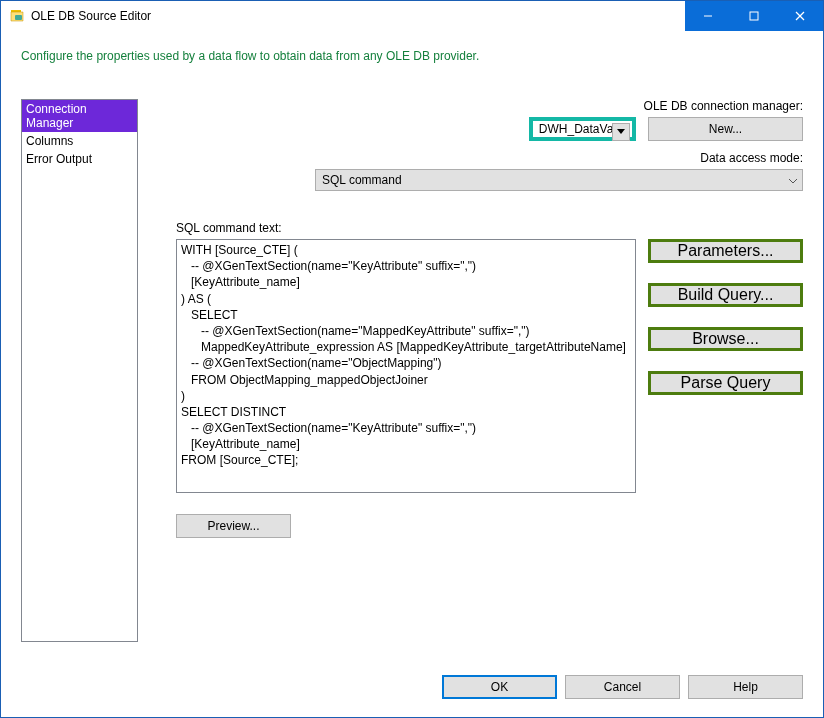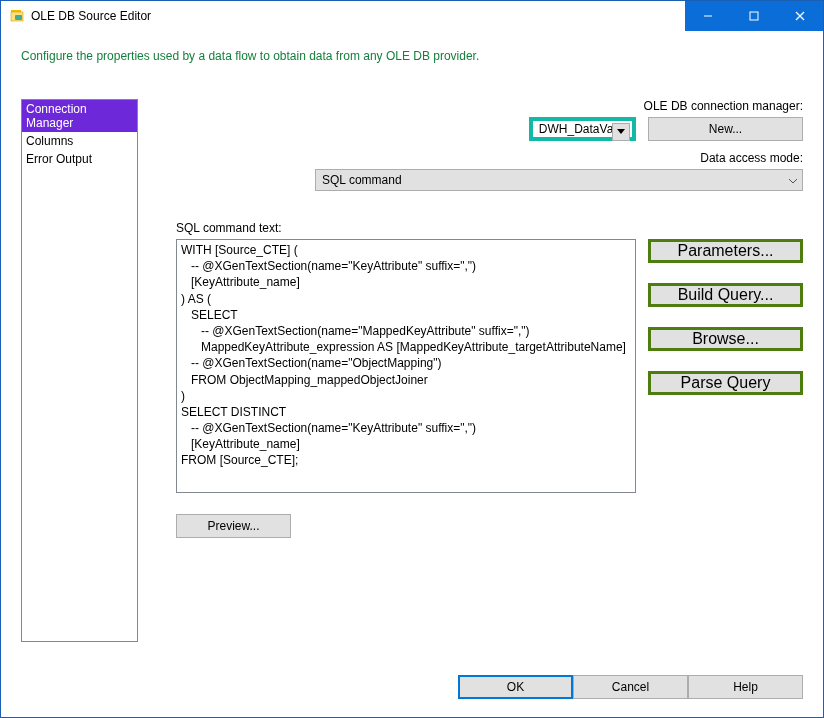--- a/index.html
+++ b/index.html
@@ -189,20 +189,21 @@
       border: 1px solid #adadad;
       background: #e1e1e1;
       font-size: 12px;
       font-family: inherit;
     }
     .footer {
       position: absolute;
       bottom: 18px;
       right: 20px;
       display: flex;
+      gap: 8px;
     }
     .footer-btn {
       width: 115px;
       height: 24px;
       border: 1px solid #adadad;
       background: #e1e1e1;
       font-size: 12px;
       font-family: inherit;
     }
     .footer-btn.primary {

